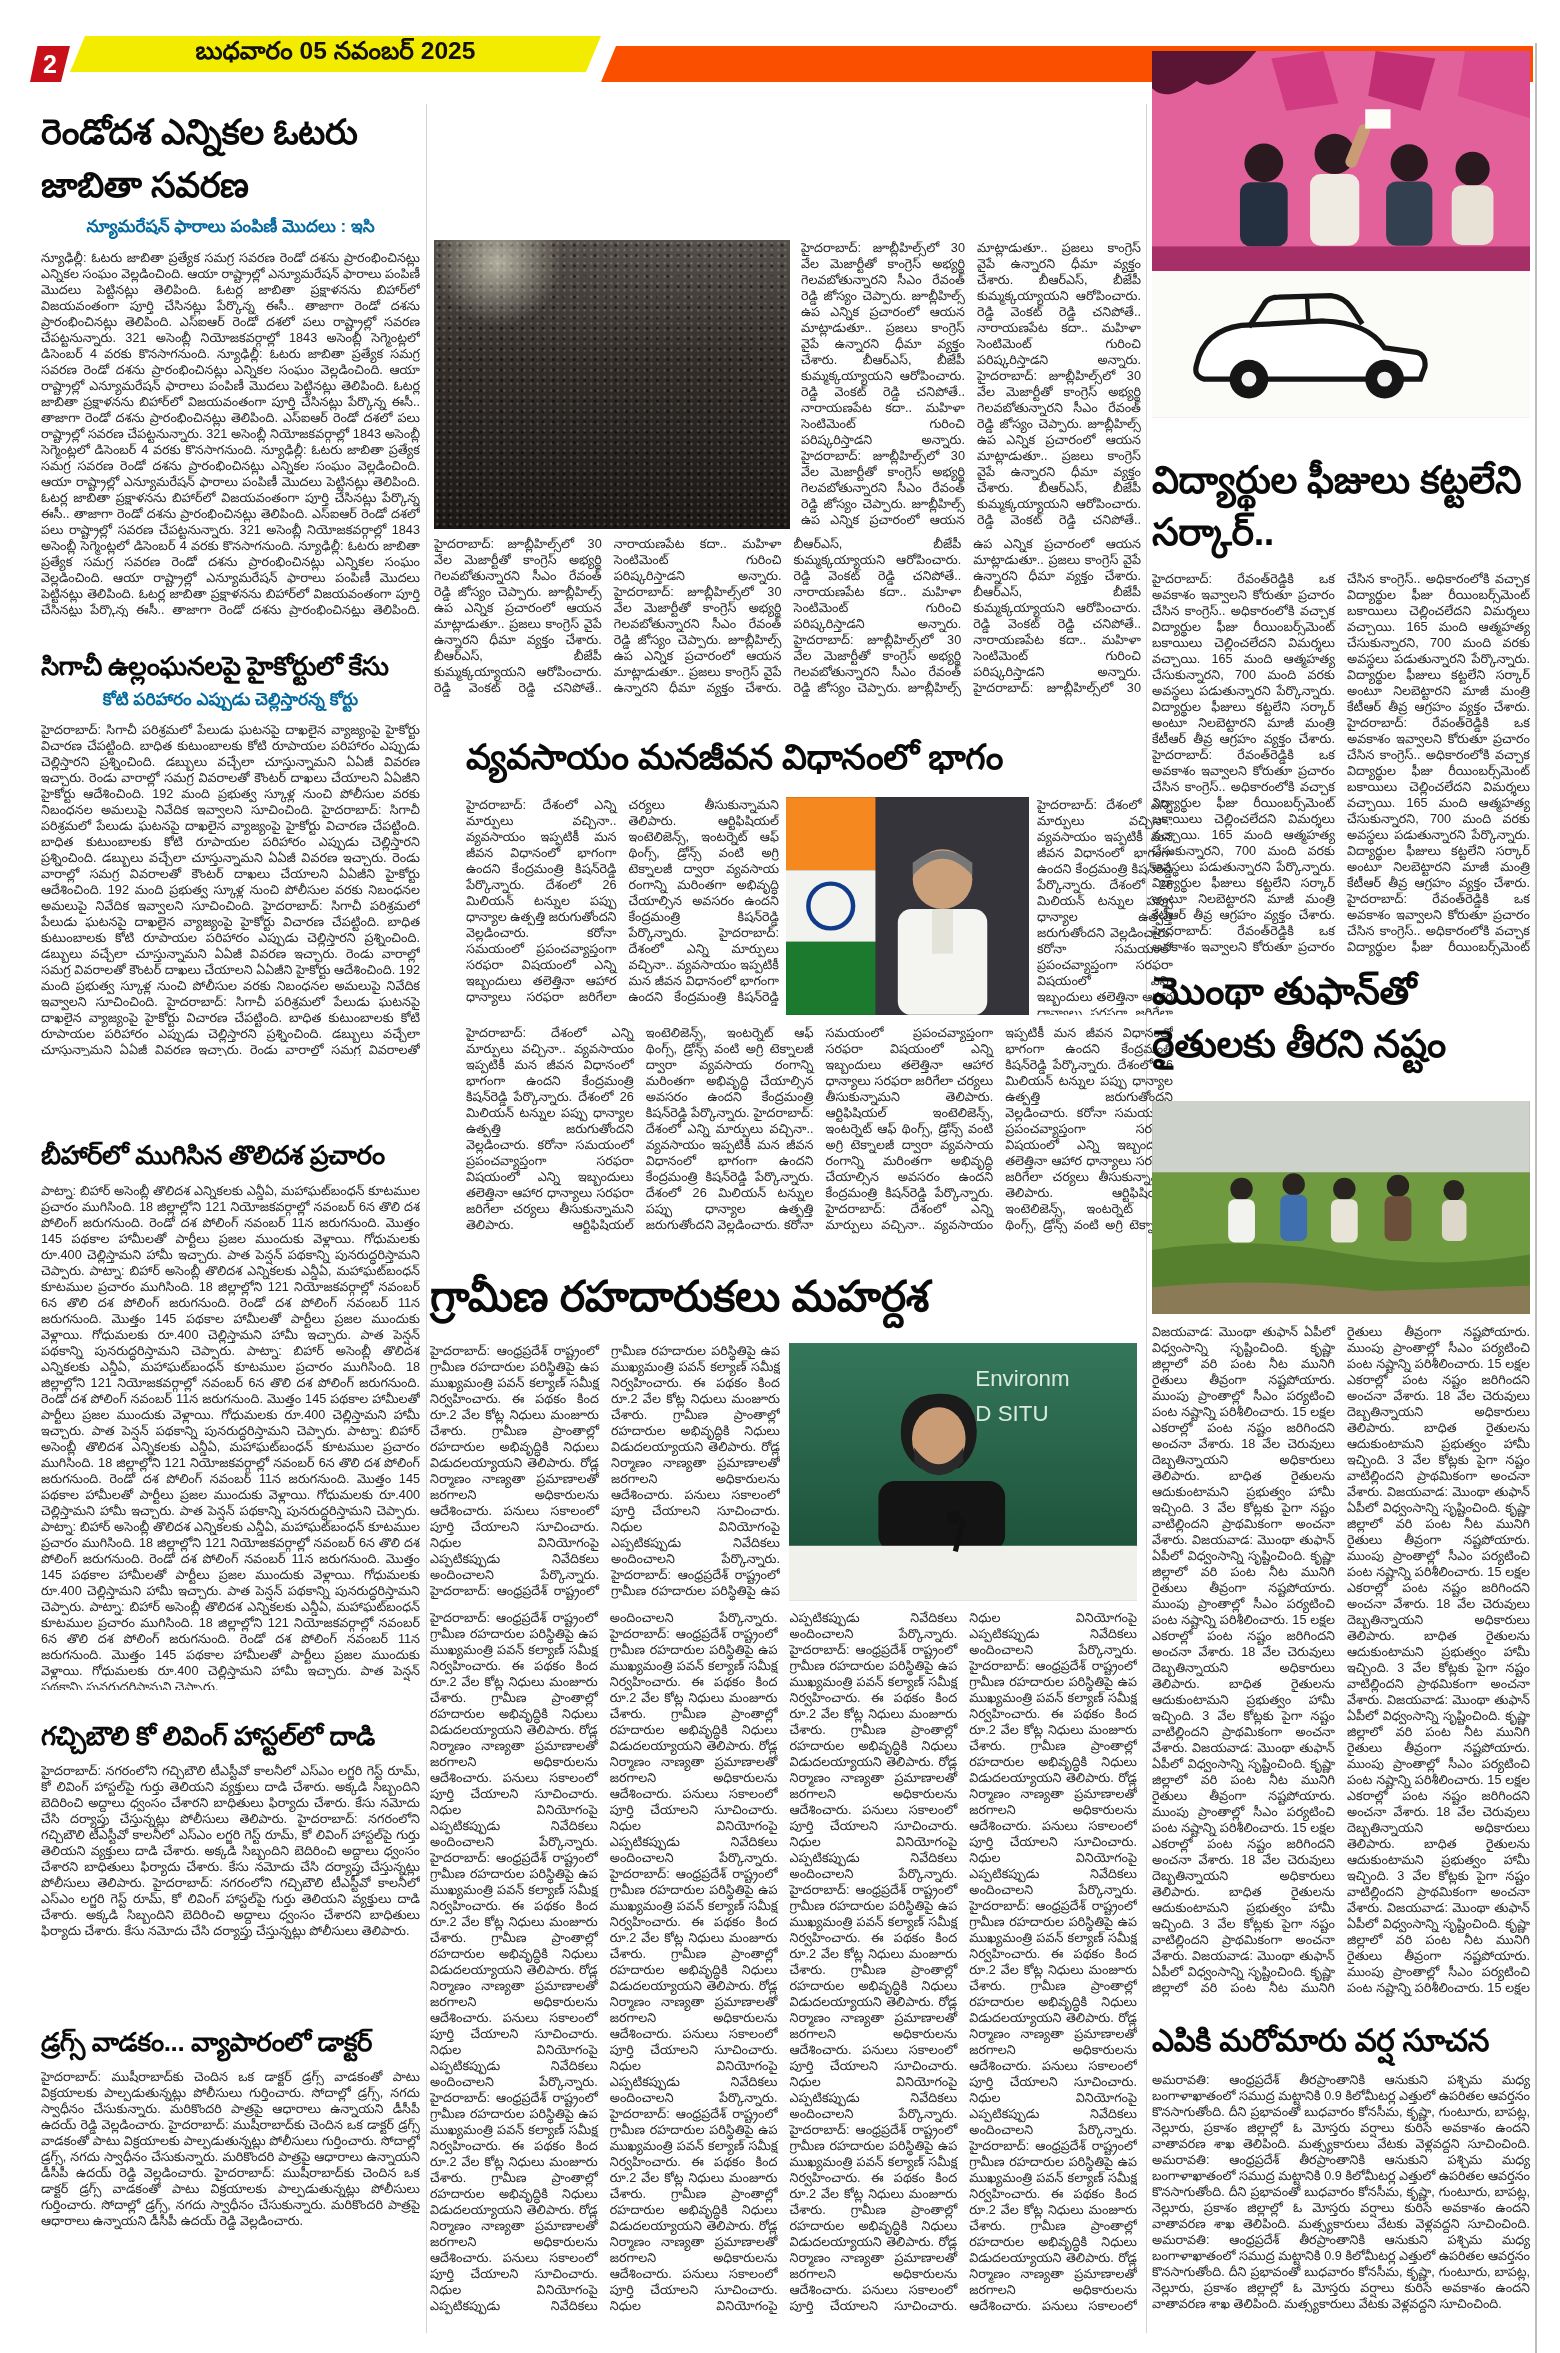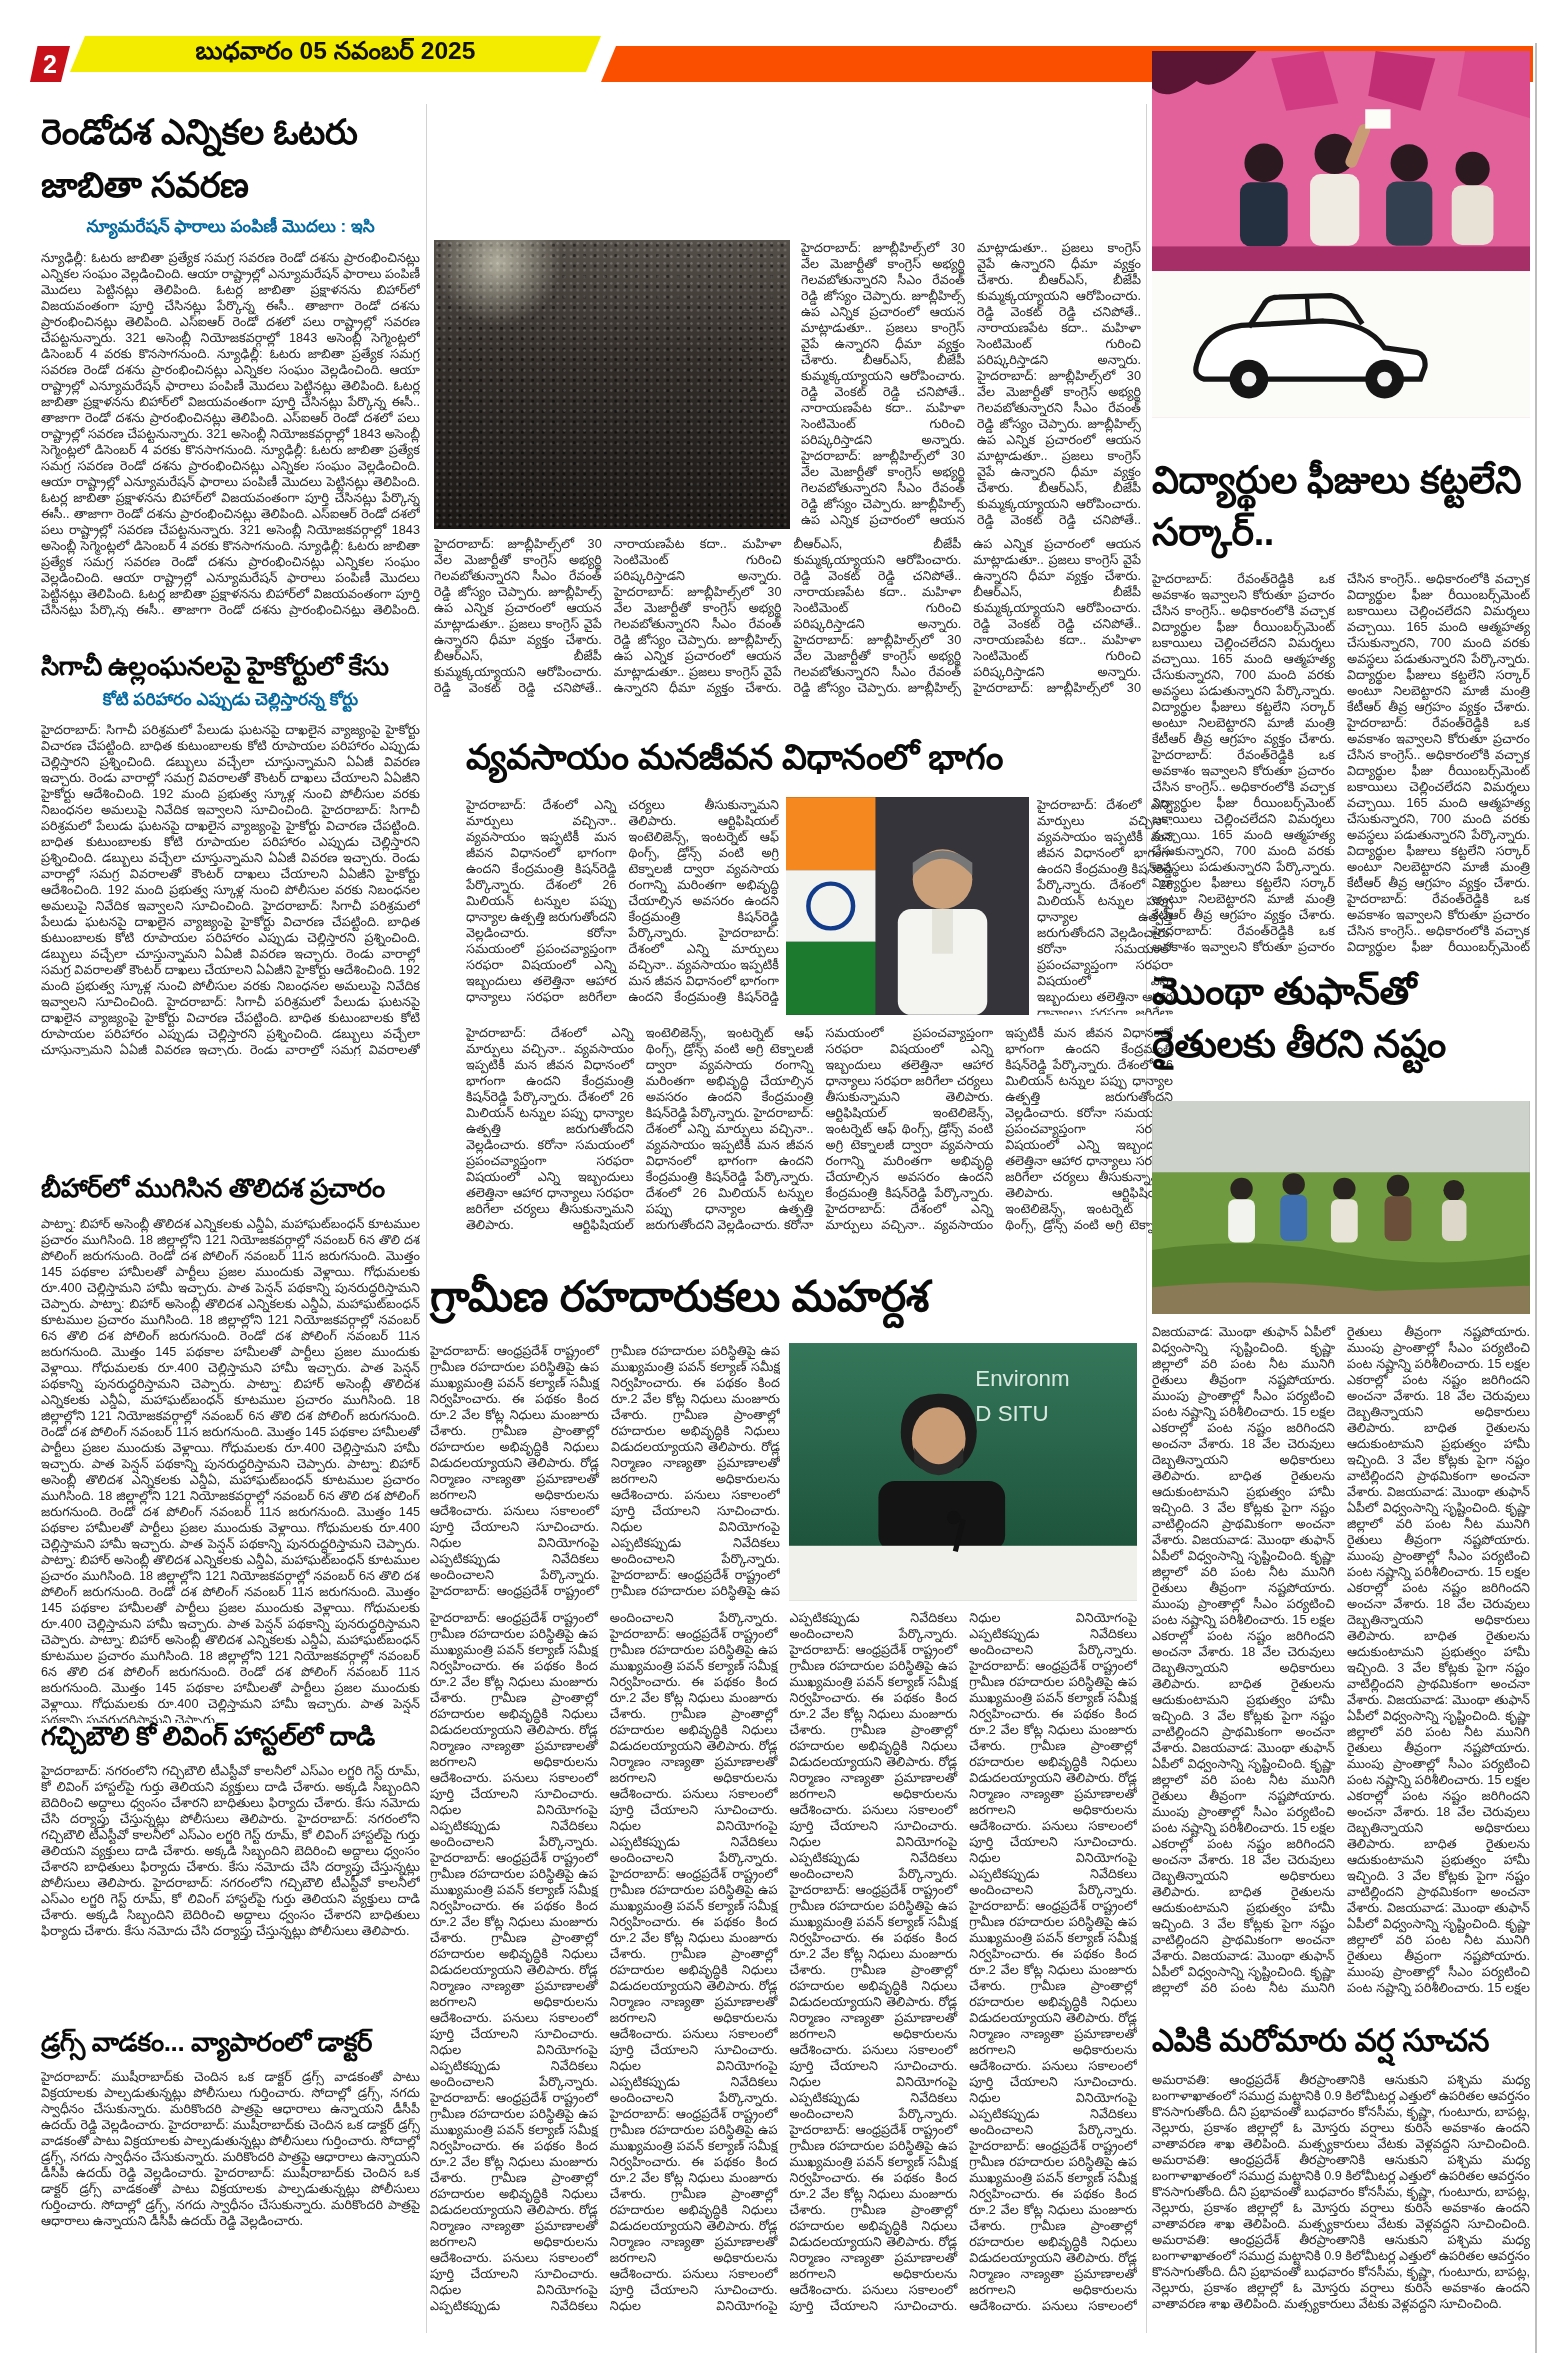--- a/index.html
+++ b/index.html
@@ -74,21 +74,21 @@
     <div class="byline">న్యూమరేషన్ ఫారాలు పంపిణీ మొదలు : ఇసి</div>
     <div class="body-text" style="height:367px;margin-top:10.4px;">న్యూఢిల్లీ: ఓటరు జాబితా ప్రత్యేక సమగ్ర సవరణ రెండో దశను ప్రారంభించినట్లు ఎన్నికల సంఘం వెల్లడించింది. ఆయా రాష్ట్రాల్లో ఎన్యూమరేషన్ ఫారాలు పంపిణీ మొదలు పెట్టినట్లు తెలిపింది. ఓటర్ల జాబితా ప్రక్షాళనను బిహార్‌లో విజయవంతంగా పూర్తి చేసినట్లు పేర్కొన్న ఈసీ.. తాజాగా రెండో దశను ప్రారంభించినట్లు తెలిపింది. ఎస్ఐఆర్ రెండో దశలో పలు రాష్ట్రాల్లో సవరణ చేపట్టనున్నారు. 321 అసెంబ్లీ నియోజకవర్గాల్లో 1843 అసెంబ్లీ సెగ్మెంట్లలో డిసెంబర్ 4 వరకు కొనసాగనుంది. న్యూఢిల్లీ: ఓటరు జాబితా ప్రత్యేక సమగ్ర సవరణ రెండో దశను ప్రారంభించినట్లు ఎన్నికల సంఘం వెల్లడించింది. ఆయా రాష్ట్రాల్లో ఎన్యూమరేషన్ ఫారాలు పంపిణీ మొదలు పెట్టినట్లు తెలిపింది. ఓటర్ల జాబితా ప్రక్షాళనను బిహార్‌లో విజయవంతంగా పూర్తి చేసినట్లు పేర్కొన్న ఈసీ.. తాజాగా రెండో దశను ప్రారంభించినట్లు తెలిపింది. ఎస్ఐఆర్ రెండో దశలో పలు రాష్ట్రాల్లో సవరణ చేపట్టనున్నారు. 321 అసెంబ్లీ నియోజకవర్గాల్లో 1843 అసెంబ్లీ సెగ్మెంట్లలో డిసెంబర్ 4 వరకు కొనసాగనుంది. న్యూఢిల్లీ: ఓటరు జాబితా ప్రత్యేక సమగ్ర సవరణ రెండో దశను ప్రారంభించినట్లు ఎన్నికల సంఘం వెల్లడించింది. ఆయా రాష్ట్రాల్లో ఎన్యూమరేషన్ ఫారాలు పంపిణీ మొదలు పెట్టినట్లు తెలిపింది. ఓటర్ల జాబితా ప్రక్షాళనను బిహార్‌లో విజయవంతంగా పూర్తి చేసినట్లు పేర్కొన్న ఈసీ.. తాజాగా రెండో దశను ప్రారంభించినట్లు తెలిపింది. ఎస్ఐఆర్ రెండో దశలో పలు రాష్ట్రాల్లో సవరణ చేపట్టనున్నారు. 321 అసెంబ్లీ నియోజకవర్గాల్లో 1843 అసెంబ్లీ సెగ్మెంట్లలో డిసెంబర్ 4 వరకు కొనసాగనుంది. న్యూఢిల్లీ: ఓటరు జాబితా ప్రత్యేక సమగ్ర సవరణ రెండో దశను ప్రారంభించినట్లు ఎన్నికల సంఘం వెల్లడించింది. ఆయా రాష్ట్రాల్లో ఎన్యూమరేషన్ ఫారాలు పంపిణీ మొదలు పెట్టినట్లు తెలిపింది. ఓటర్ల జాబితా ప్రక్షాళనను బిహార్‌లో విజయవంతంగా పూర్తి చేసినట్లు పేర్కొన్న ఈసీ.. తాజాగా రెండో దశను ప్రారంభించినట్లు తెలిపింది. ఎస్ఐఆర్ రెండో దశలో పలు రాష్ట్రాల్లో సవరణ చేపట్టనున్నారు. 321 అసెంబ్లీ నియోజకవర్గాల్లో 1843 అసెంబ్లీ సెగ్మెంట్లలో డిసెంబర్ 4 వరకు కొనసాగనుంది.</div>
   </div>
 
   <div class="article" style="left:41px;top:650px;width:379px;">
     <div class="headline" style="font-size:26px;line-height:1.3;font-family:Liberation Serif, serif;">సిగాచీ ఉల్లంఘనలపై హైకోర్టులో కేసు</div>
     <div class="byline">కోటి పరిహారం ఎప్పుడు చెల్లిస్తారన్న కోర్టు</div>
     <div class="body-text" style="height:334px;margin-top:9px;">హైదరాబాద్: సిగాచీ పరిశ్రమలో పేలుడు ఘటనపై దాఖలైన వ్యాజ్యంపై హైకోర్టు విచారణ చేపట్టింది. బాధిత కుటుంబాలకు కోటి రూపాయల పరిహారం ఎప్పుడు చెల్లిస్తారని ప్రశ్నించింది. డబ్బులు వచ్చేలా చూస్తున్నామని ఏఏజీ వివరణ ఇచ్చారు. రెండు వారాల్లో సమగ్ర వివరాలతో కౌంటర్ దాఖలు చేయాలని ఏఏజీని హైకోర్టు ఆదేశించింది. 192 మంది ప్రభుత్వ స్కూళ్ల నుంచి పోలీసుల వరకు నిబంధనల అమలుపై నివేదిక ఇవ్వాలని సూచించింది. హైదరాబాద్: సిగాచీ పరిశ్రమలో పేలుడు ఘటనపై దాఖలైన వ్యాజ్యంపై హైకోర్టు విచారణ చేపట్టింది. బాధిత కుటుంబాలకు కోటి రూపాయల పరిహారం ఎప్పుడు చెల్లిస్తారని ప్రశ్నించింది. డబ్బులు వచ్చేలా చూస్తున్నామని ఏఏజీ వివరణ ఇచ్చారు. రెండు వారాల్లో సమగ్ర వివరాలతో కౌంటర్ దాఖలు చేయాలని ఏఏజీని హైకోర్టు ఆదేశించింది. 192 మంది ప్రభుత్వ స్కూళ్ల నుంచి పోలీసుల వరకు నిబంధనల అమలుపై నివేదిక ఇవ్వాలని సూచించింది. హైదరాబాద్: సిగాచీ పరిశ్రమలో పేలుడు ఘటనపై దాఖలైన వ్యాజ్యంపై హైకోర్టు విచారణ చేపట్టింది. బాధిత కుటుంబాలకు కోటి రూపాయల పరిహారం ఎప్పుడు చెల్లిస్తారని ప్రశ్నించింది. డబ్బులు వచ్చేలా చూస్తున్నామని ఏఏజీ వివరణ ఇచ్చారు. రెండు వారాల్లో సమగ్ర వివరాలతో కౌంటర్ దాఖలు చేయాలని ఏఏజీని హైకోర్టు ఆదేశించింది. 192 మంది ప్రభుత్వ స్కూళ్ల నుంచి పోలీసుల వరకు నిబంధనల అమలుపై నివేదిక ఇవ్వాలని సూచించింది. హైదరాబాద్: సిగాచీ పరిశ్రమలో పేలుడు ఘటనపై దాఖలైన వ్యాజ్యంపై హైకోర్టు విచారణ చేపట్టింది. బాధిత కుటుంబాలకు కోటి రూపాయల పరిహారం ఎప్పుడు చెల్లిస్తారని ప్రశ్నించింది. డబ్బులు వచ్చేలా చూస్తున్నామని ఏఏజీ వివరణ ఇచ్చారు. రెండు వారాల్లో సమగ్ర వివరాలతో కౌంటర్ దాఖలు చేయాలని ఏఏజీని హైకోర్టు ఆదేశించింది. 192 మంది ప్రభుత్వ స్కూళ్ల నుంచి పోలీసుల వరకు నిబంధనల అమలుపై నివేదిక ఇవ్వాలని సూచించింది.</div>
   </div>
 
-  <div class="article" style="left:41px;top:1172px;width:379px;">
+  <div class="article" style="left:41px;top:1139px;width:379px;">
     <div class="headline" style="font-size:26px;line-height:1.3;">బీహార్‌లో ముగిసిన తొలిదశ ప్రచారం</div>
     <div class="body-text" style="height:507px;margin-top:10.4px;">పాట్నా: బిహార్ అసెంబ్లీ తొలిదశ ఎన్నికలకు ఎన్డీఏ, మహాఘట్‌బంధన్ కూటముల ప్రచారం ముగిసింది. 18 జిల్లాల్లోని 121 నియోజకవర్గాల్లో నవంబర్ 6న తొలి దశ పోలింగ్ జరుగనుంది. రెండో దశ పోలింగ్ నవంబర్ 11న జరుగనుంది. మొత్తం 145 పథకాల హామీలతో పార్టీలు ప్రజల ముందుకు వెళ్లాయి. గోధుమలకు రూ.400 చెల్లిస్తామని హామీ ఇచ్చారు. పాత పెన్షన్ పథకాన్ని పునరుద్ధరిస్తామని చెప్పారు. పాట్నా: బిహార్ అసెంబ్లీ తొలిదశ ఎన్నికలకు ఎన్డీఏ, మహాఘట్‌బంధన్ కూటముల ప్రచారం ముగిసింది. 18 జిల్లాల్లోని 121 నియోజకవర్గాల్లో నవంబర్ 6న తొలి దశ పోలింగ్ జరుగనుంది. రెండో దశ పోలింగ్ నవంబర్ 11న జరుగనుంది. మొత్తం 145 పథకాల హామీలతో పార్టీలు ప్రజల ముందుకు వెళ్లాయి. గోధుమలకు రూ.400 చెల్లిస్తామని హామీ ఇచ్చారు. పాత పెన్షన్ పథకాన్ని పునరుద్ధరిస్తామని చెప్పారు. పాట్నా: బిహార్ అసెంబ్లీ తొలిదశ ఎన్నికలకు ఎన్డీఏ, మహాఘట్‌బంధన్ కూటముల ప్రచారం ముగిసింది. 18 జిల్లాల్లోని 121 నియోజకవర్గాల్లో నవంబర్ 6న తొలి దశ పోలింగ్ జరుగనుంది. రెండో దశ పోలింగ్ నవంబర్ 11న జరుగనుంది. మొత్తం 145 పథకాల హామీలతో పార్టీలు ప్రజల ముందుకు వెళ్లాయి. గోధుమలకు రూ.400 చెల్లిస్తామని హామీ ఇచ్చారు. పాత పెన్షన్ పథకాన్ని పునరుద్ధరిస్తామని చెప్పారు. పాట్నా: బిహార్ అసెంబ్లీ తొలిదశ ఎన్నికలకు ఎన్డీఏ, మహాఘట్‌బంధన్ కూటముల ప్రచారం ముగిసింది. 18 జిల్లాల్లోని 121 నియోజకవర్గాల్లో నవంబర్ 6న తొలి దశ పోలింగ్ జరుగనుంది. రెండో దశ పోలింగ్ నవంబర్ 11న జరుగనుంది. మొత్తం 145 పథకాల హామీలతో పార్టీలు ప్రజల ముందుకు వెళ్లాయి. గోధుమలకు రూ.400 చెల్లిస్తామని హామీ ఇచ్చారు. పాత పెన్షన్ పథకాన్ని పునరుద్ధరిస్తామని చెప్పారు. పాట్నా: బిహార్ అసెంబ్లీ తొలిదశ ఎన్నికలకు ఎన్డీఏ, మహాఘట్‌బంధన్ కూటముల ప్రచారం ముగిసింది. 18 జిల్లాల్లోని 121 నియోజకవర్గాల్లో నవంబర్ 6న తొలి దశ పోలింగ్ జరుగనుంది. రెండో దశ పోలింగ్ నవంబర్ 11న జరుగనుంది. మొత్తం 145 పథకాల హామీలతో పార్టీలు ప్రజల ముందుకు వెళ్లాయి. గోధుమలకు రూ.400 చెల్లిస్తామని హామీ ఇచ్చారు. పాత పెన్షన్ పథకాన్ని పునరుద్ధరిస్తామని చెప్పారు. పాట్నా: బిహార్ అసెంబ్లీ తొలిదశ ఎన్నికలకు ఎన్డీఏ, మహాఘట్‌బంధన్ కూటముల ప్రచారం ముగిసింది. 18 జిల్లాల్లోని 121 నియోజకవర్గాల్లో నవంబర్ 6న తొలి దశ పోలింగ్ జరుగనుంది. రెండో దశ పోలింగ్ నవంబర్ 11న జరుగనుంది. మొత్తం 145 పథకాల హామీలతో పార్టీలు ప్రజల ముందుకు వెళ్లాయి. గోధుమలకు రూ.400 చెల్లిస్తామని హామీ ఇచ్చారు. పాత పెన్షన్ పథకాన్ని పునరుద్ధరిస్తామని చెప్పారు.</div>
   </div>
 
   <div class="article" style="left:41px;top:1720px;width:379px;">
     <div class="headline" style="font-size:26px;line-height:1.3;">గచ్చిబౌలి కో లివింగ్ హాస్టల్‌లో దాడి</div>
     <div class="body-text" style="height:228px;margin-top:9px;">హైదరాబాద్: నగరంలోని గచ్చిబౌలి టీఎస్టీవో కాలనీలో ఎస్ఎం లగ్జరి గెస్ట్ రూమ్, కో లివింగ్ హాస్టల్‌పై గుర్తు తెలియని వ్యక్తులు దాడి చేశారు. అక్కడి సిబ్బందిని బెదిరించి అద్దాలు ధ్వంసం చేశారని బాధితులు ఫిర్యాదు చేశారు. కేసు నమోదు చేసి దర్యాప్తు చేస్తున్నట్లు పోలీసులు తెలిపారు. హైదరాబాద్: నగరంలోని గచ్చిబౌలి టీఎస్టీవో కాలనీలో ఎస్ఎం లగ్జరి గెస్ట్ రూమ్, కో లివింగ్ హాస్టల్‌పై గుర్తు తెలియని వ్యక్తులు దాడి చేశారు. అక్కడి సిబ్బందిని బెదిరించి అద్దాలు ధ్వంసం చేశారని బాధితులు ఫిర్యాదు చేశారు. కేసు నమోదు చేసి దర్యాప్తు చేస్తున్నట్లు పోలీసులు తెలిపారు. హైదరాబాద్: నగరంలోని గచ్చిబౌలి టీఎస్టీవో కాలనీలో ఎస్ఎం లగ్జరి గెస్ట్ రూమ్, కో లివింగ్ హాస్టల్‌పై గుర్తు తెలియని వ్యక్తులు దాడి చేశారు. అక్కడి సిబ్బందిని బెదిరించి అద్దాలు ధ్వంసం చేశారని బాధితులు ఫిర్యాదు చేశారు. కేసు నమోదు చేసి దర్యాప్తు చేస్తున్నట్లు పోలీసులు తెలిపారు.</div>
   </div>
 
   <div class="article" style="left:41px;top:2026px;width:379px;">

